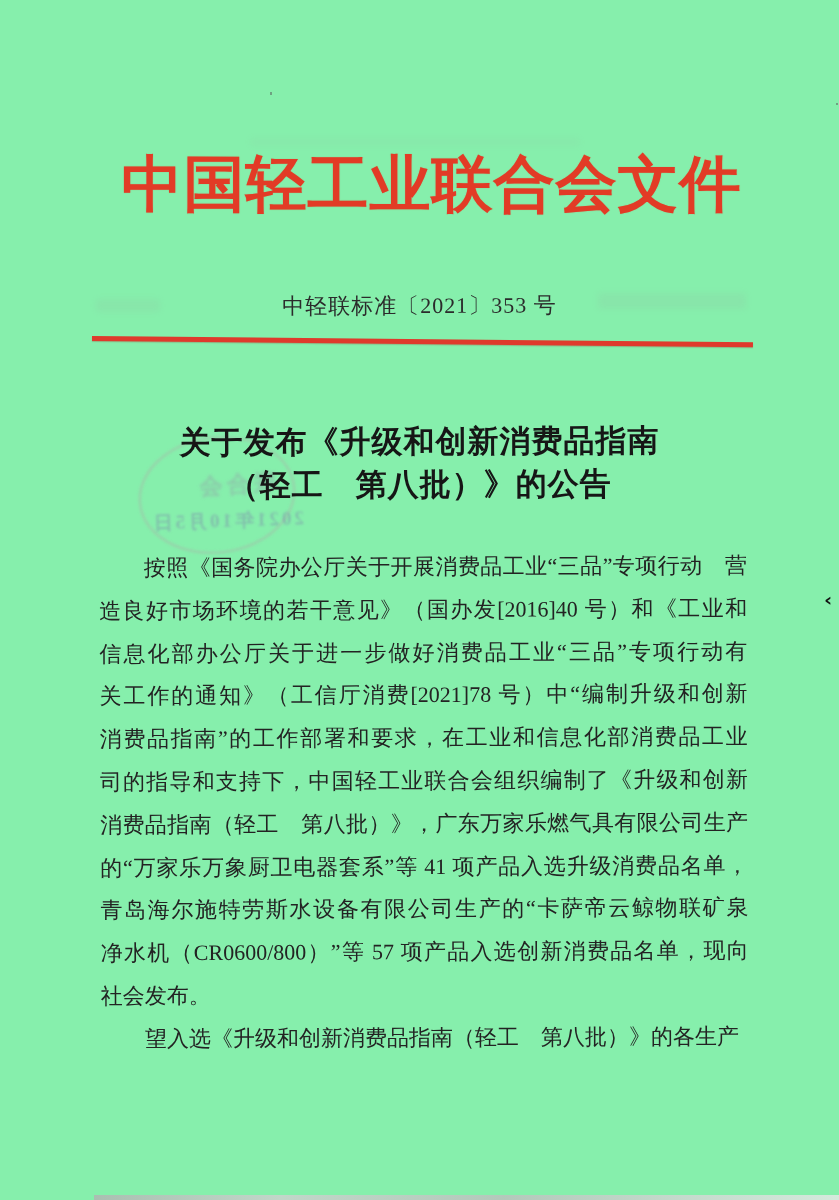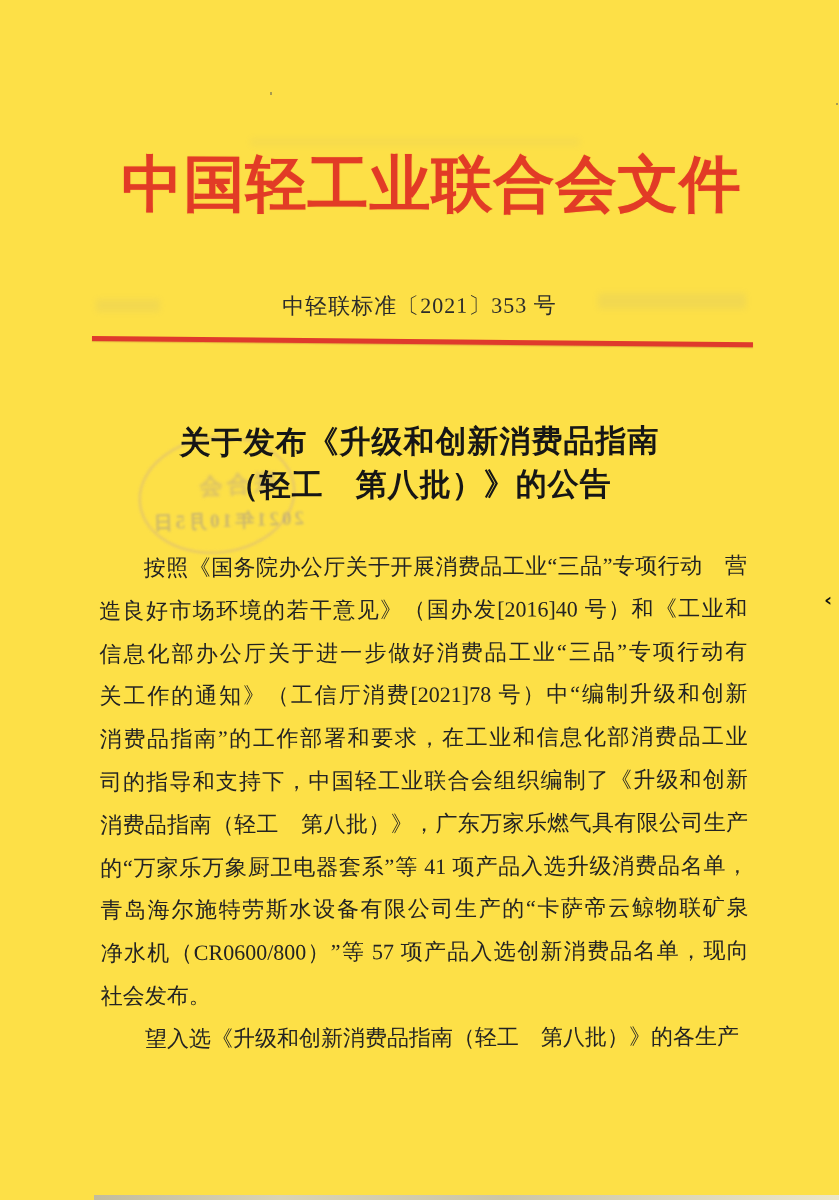--- a/index.html
+++ b/index.html
@@ -1,20 +1,20 @@
 <!DOCTYPE html>
 <html><head>
 <meta charset="utf-8">
 <style>
   html,body{margin:0;padding:0;background:#888;}
   .page{
     position:relative;
     width:839px;height:1200px;
     margin:0 auto;
-    background:#fde047;
+    background:#86efac;
     overflow:hidden;
     font-family:"Liberation Serif","DejaVu Serif",serif;
     color:#262626;
   }
   
   .letterhead{
     position:absolute;top:150px;left:0;right:0;
     text-align:center;
     font-size:61px;line-height:70px;
     font-weight:900;

